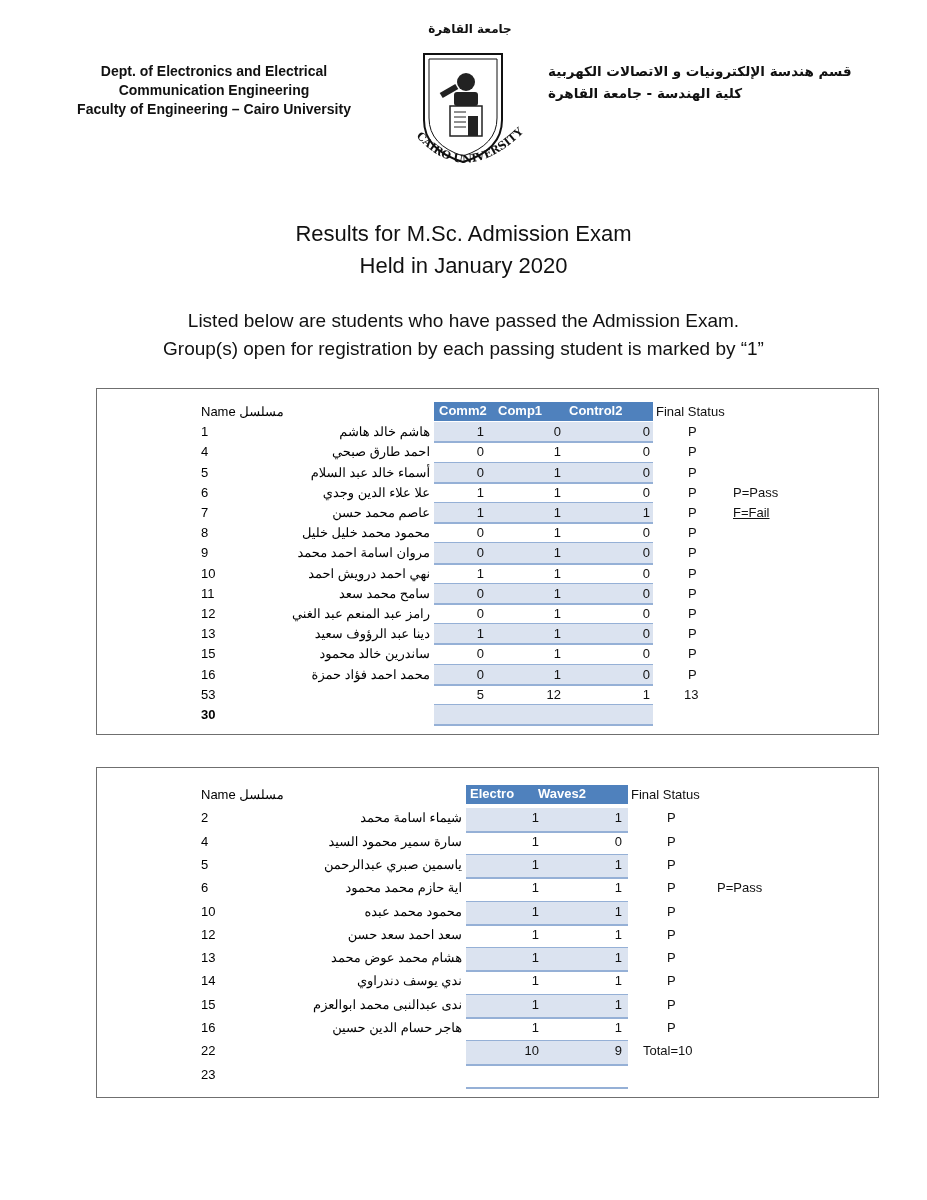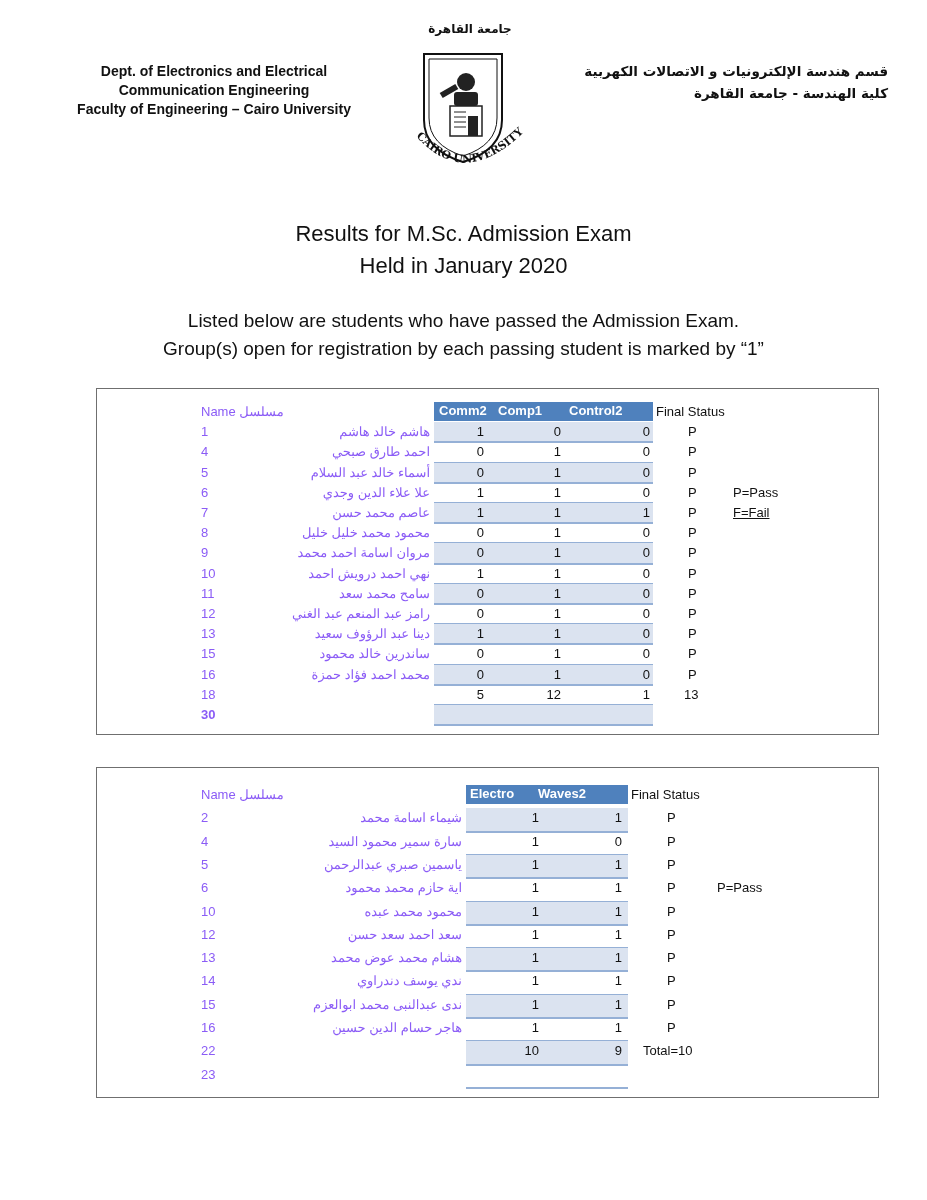--- a/index.html
+++ b/index.html
@@ -1,36 +1,36 @@
 <!DOCTYPE html>
 <html><head>
 <meta charset="utf-8">
 <style>
   * { box-sizing: border-box; margin: 0; padding: 0; }
   html, body { width: 927px; height: 1200px; background: #ffffff; overflow: hidden; }
   body { position: relative; font-family: "DejaVu Sans", sans-serif; color: #111; }
 
   .hdr-en { position: absolute; left: 40px; top: 62px; width: 348px; text-align: center;
     font-family: "Liberation Sans", sans-serif; font-weight: bold; font-size: 14px; line-height: 19px; color: #111; }
-  .hdr-ar { position: absolute; left: 548px; top: 60px; width: 340px; text-align: right; direction: rtl;
+  .hdr-ar { position: absolute; left: 548px; top: 60px; width: 340px; text-align: left; direction: rtl;
     font-family: "DejaVu Sans", sans-serif; font-weight: bold; font-size: 13.5px; line-height: 22px; color: #111; }
   .logo-ar { position: absolute; left: 400px; top: 22px; width: 140px; text-align: center; direction: rtl;
     font-family: "DejaVu Sans", sans-serif; font-weight: bold; font-size: 12px; color: #111; }
   .logo { position: absolute; left: 410px; top: 50px; width: 120px; height: 130px; }
 
   .title { position: absolute; left: 0; top: 218px; width: 927px; text-align: center;
     font-family: "Liberation Sans", sans-serif; font-size: 22px; line-height: 32px; color: #111; }
   .intro { position: absolute; left: 0; top: 307px; width: 927px; text-align: center;
     font-family: "Liberation Sans", sans-serif; font-size: 19px; line-height: 28px; color: #111; }
 
   .box { position: absolute; left: 96px; width: 783px; border: 1px solid #6f6f6f; background: #fff; }
   .box1 { top: 388px; height: 347px; }
   .box2 { top: 767px; height: 331px; }
 
-  .t { position: absolute; font-family: "Liberation Sans", sans-serif; font-size: 13px; color: #8b5cf6; white-space: nowrap; }
+  .t { position: absolute; font-family: "Liberation Sans", sans-serif; font-size: 13px; color: #000000; white-space: nowrap; }
   .serial { text-align: left; }
   .name { text-align: right; direction: rtl; }
   .hcell { position: absolute; background: #4f81bd; color: #fff; font-weight: bold;
     font-family: "Liberation Sans", sans-serif; font-size: 13px; white-space: nowrap; }
   .band { position: absolute; background: #dbe3f0; }
   .rule { position: absolute; height: 2px; background: #95b0d6; }
   .num { position: absolute; text-align: right; font-family: "Liberation Sans", sans-serif; font-size: 13px; color: #111; }
   .stat { position: absolute; font-family: "Liberation Sans", sans-serif; font-size: 13px; color: #111; }
 </style>
 </head>
@@ -180,21 +180,21 @@
     <div class="num" style="left: 367px; top: 257.4px; width: 20px;">0</div>
     <div class="num" style="left: 444px; top: 257.4px; width: 20px;">1</div>
     <div class="num" style="left: 533px; top: 257.4px; width: 20px;">0</div>
     <div class="stat" style="left: 591px; top: 257.4px;">P</div>
     <div class="t serial" style="left: 104px; top: 277.6px;">16</div>
     <div class="t name" style="right: 448px; top: 277.6px;">محمد احمد فؤاد حمزة</div>
     <div class="num" style="left: 367px; top: 277.6px; width: 20px;">0</div>
     <div class="num" style="left: 444px; top: 277.6px; width: 20px;">1</div>
     <div class="num" style="left: 533px; top: 277.6px; width: 20px;">0</div>
     <div class="stat" style="left: 591px; top: 277.6px;">P</div>
-    <div class="t serial" style="left: 104px; top: 297.8px;">18</div>
+    <div class="t serial" style="left: 104px; top: 297.8px;">53</div>
     <div class="num" style="left: 367px; top: 297.8px; width: 20px;">5</div>
     <div class="num" style="left: 444px; top: 297.8px; width: 20px;">12</div>
     <div class="num" style="left: 533px; top: 297.8px; width: 20px;">1</div>
     <div class="stat" style="left: 587px; top: 297.8px;">13</div>
     <div class="t serial" style="left: 104px; top: 318px; font-weight: bold;">30</div>
     <div class="stat" style="left: 636px; top: 95.8px;">P=Pass</div>
     <div class="stat" style="left: 636px; top: 116px; text-decoration: underline;">F=Fail</div>
   </div>
 
 <div class="box box2" id="box2">

